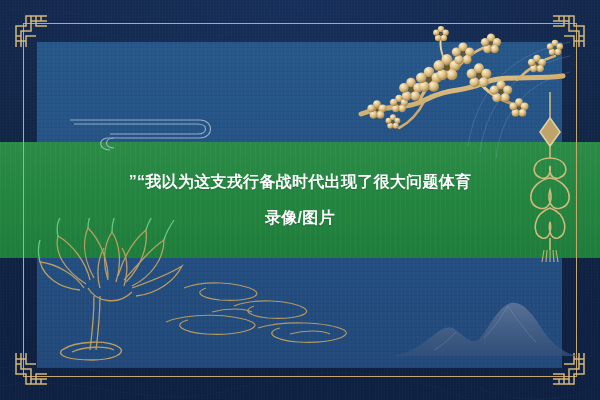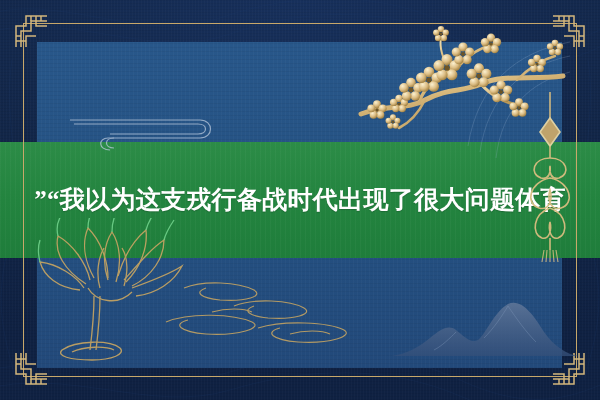--- a/index.html
+++ b/index.html
@@ -92,28 +92,27 @@
     height: 116px;
     display: flex;
     flex-direction: column;
     align-items: center;
     justify-content: center;
     z-index: 40;
     pointer-events: none;
   }
   .headline .line {
     color: #ffffff;
-    font-size: 25px;
+    font-size: 16px;
     font-weight: bold;
     line-height: 36px;
     letter-spacing: .3px;
     white-space: nowrap;
     text-align: center;
     text-shadow: 0 1px 1px rgba(0,0,0,.18);
-    font-family: Liberation Serif, serif;
   }
   .headline .line1 { padding: 0 6px; }
 
   
   .art { position: absolute; pointer-events: none; }
   .blossom  { left: 355px; top: 18px;  width: 215px; height: 130px; z-index: 20; }
   .knot     { left: 515px; top: 92px;  width: 70px;  height: 170px; z-index: 45; }
   .lotus    { left: 28px;  top: 218px; width: 200px; height: 150px; z-index: 20; }
   .mountain { left: 390px; top: 290px; width: 190px; height: 70px;  z-index: 15; }
   .ribbon   { left: 68px;  top: 108px; width: 160px; height: 45px;  z-index: 18; }
@@ -381,20 +380,21 @@
       <path d="M66 42 C 60 48, 52 56, 44 60"></path>
     </g>
   </svg>
 
   <div class="green-band">
     <div class="band-texture"></div>
   </div>
 
   <div class="headline">
     <div class="line line1">”“我以为这支戎行备战时代出现了很大问题体育</div>
+    <div class="line line2">录像/图片</div>
   </div>
 
   <div class="gold-frame"></div>
 
   <svg class="corner tl" viewBox="0 0 34 34">
     <g fill="none" stroke="#d3b77c" stroke-width="1.5">
       <path d="M2 33 L2 12 L12 12 L12 2 L33 2"></path>
       <path d="M7 33 L7 17 L17 17 L17 7 L33 7"></path>
       <path d="M12 33 L12 22 L22 22"></path>
       <path d="M2 22 L7 22"></path>

